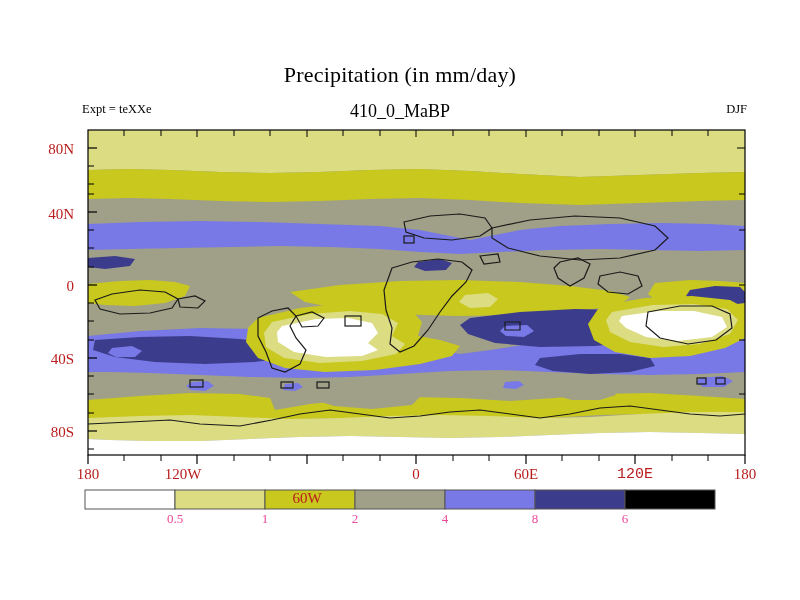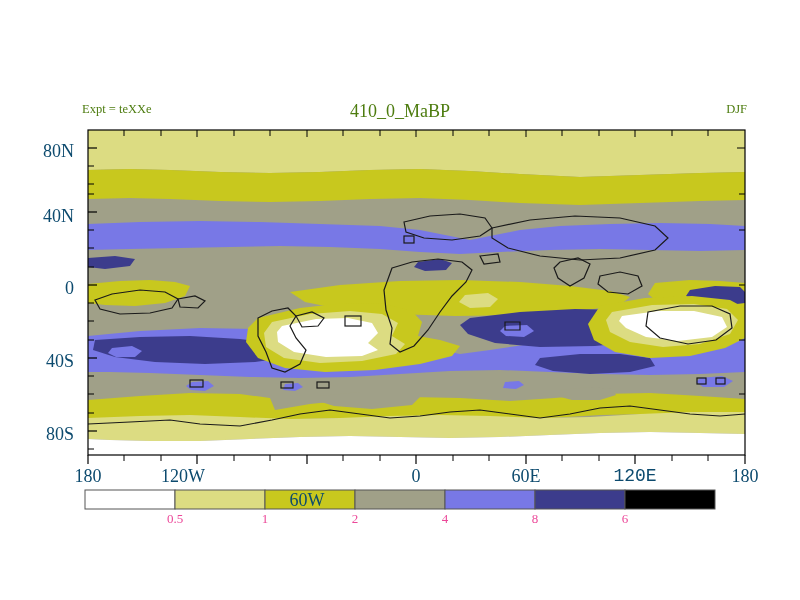--- a/index.html
+++ b/index.html
@@ -7,34 +7,35 @@
     width:800px;height:600px;background:#ffffff;
     font-family:"Liberation Serif", serif;
     -webkit-font-smoothing:antialiased;
     position:relative;overflow:hidden;
   }
   #figure{position:absolute;left:0;top:0;width:800px;height:600px;}
   .ttl{
     position:absolute;left:0;top:62px;width:800px;text-align:center;
     font-size:22px;color:#000;letter-spacing:.2px;
   }
-  .hdr{position:absolute;font-size:12.5px;color:#4d7c0f;}
+  .hdr{position:absolute;font-size:12.5px;color:#000000;}
   .hdr-left{left:82px;top:102px;}
   .hdr-mid{left:0;top:101px;width:800px;text-align:center;font-size:18px;}
   .hdr-right{right:53px;top:102px;}
-  .axlbl{position:absolute;font-size:18px;color:#0c4a6e;}
+  .axlbl{position:absolute;font-size:15px;color:#b91c1c;}
   .ylab{text-align:right;width:46px;}
   .xlab{text-align:center;width:60px;}
   .cblab{position:absolute;font-size:13px;color:#ec4899;text-align:center;width:40px;}
 </style>
 </head>
 <body>
 
 <div id="figure">
 
+  <div class="ttl">Precipitation (in mm/day)</div>
   <div class="hdr hdr-left">Expt = teXXe</div>
   <div class="hdr hdr-mid">410_0_MaBP</div>
   <div class="hdr hdr-right">DJF</div>
 
   <svg width="800" height="600" style="position:absolute;left:0;top:0;">
     <defs>
       <clipPath id="plotclip">
           <rect x="88" y="130" width="657" height="325"></rect>
         </clipPath>
     </defs>

